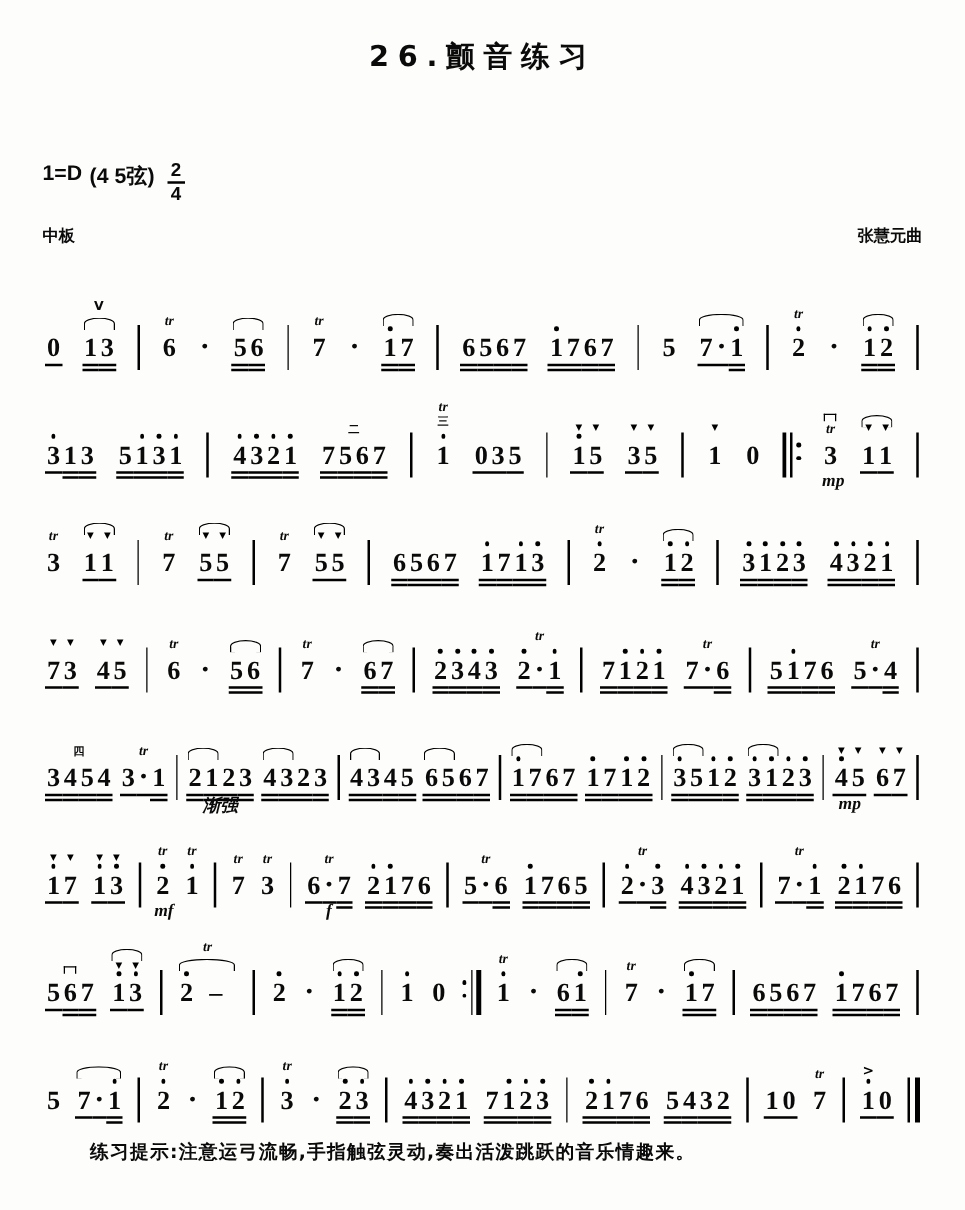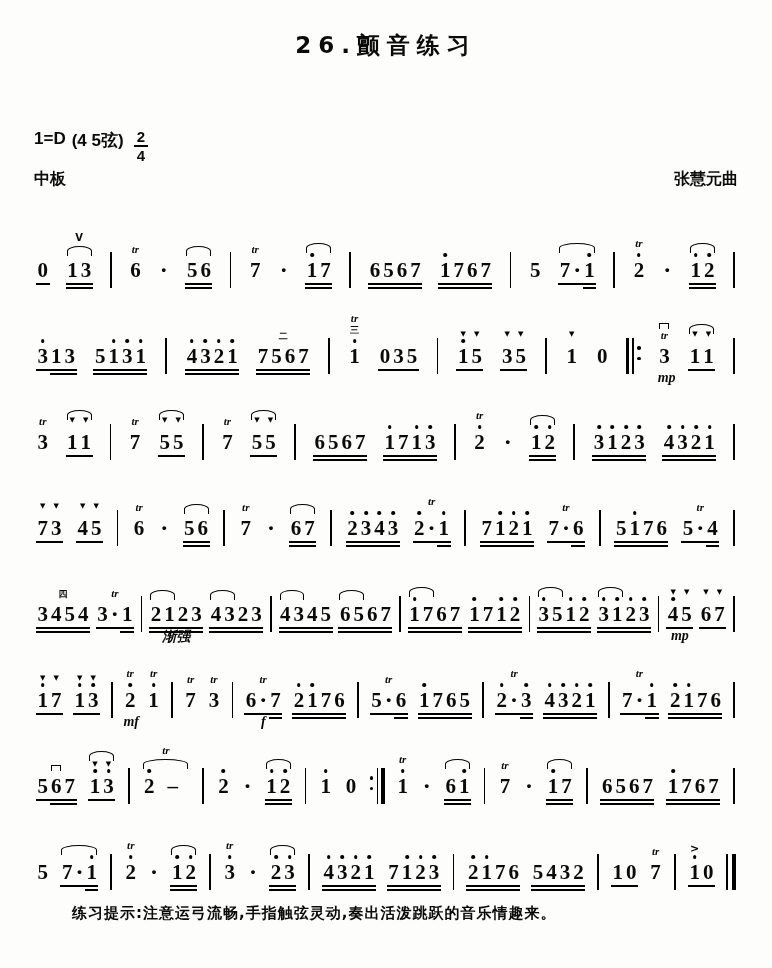--- a/index.html
+++ b/index.html
@@ -5,21 +5,21 @@
   html,body{margin:0;padding:0;background:#f6f6f4;}
   body{width:772px;height:968px;box-sizing:border-box;padding:26px 34px 10px 34px;
        background:#fdfdfb;color:#0a0a0a;font-family:"DejaVu Sans",sans-serif;overflow:hidden;}
   .title{text-align:center;font-size:23px;font-weight:bold;letter-spacing:7px;margin-top:4px;}
   .headblock{margin-top:68px;}
   .keyrow{display:flex;align-items:flex-start;gap:6px;font-weight:bold;font-size:17px;
           font-family:Liberation Sans, sans-serif;}
   .frac{display:inline-flex;flex-direction:column;align-items:center;line-height:1;margin-left:4px;}
   .frac .fn{border-bottom:2px solid #000;padding:0 3px 1px 3px;font-size:15px;font-weight:bold;}
   .frac .fd{padding-top:1px;font-size:15px;font-weight:bold;}
-  .inforow{display:flex;justify-content:space-between;align-items:flex-end;margin-top:6px;font-size:16px;font-weight:bold;}
+  .inforow{display:flex;justify-content:space-between;align-items:flex-end;margin-top:17px;font-size:13px;font-weight:bold;}
   .score{margin-top:26px;}
   .mline{display:flex;align-items:flex-end;justify-content:space-between;height:66px;margin-bottom:20px;}
   .cell{position:relative;display:flex;flex-direction:column;align-items:center;justify-content:flex-end;height:100%;margin:0 2px;}
   .notes{display:flex;align-items:flex-end;position:relative;}
   .note{position:relative;text-align:center;padding:0 1.5px;height:23px;}
   .nd{display:block;font-family:"Liberation Serif","DejaVu Serif",serif;font-weight:bold;font-size:21px;line-height:23px;}
   .dotchar{font-size:24px;}
   .dashchar{padding:0 10px;}
   .u1::after{content:'';position:absolute;left:0;right:0;bottom:-3px;height:1.8px;background:#000;}
   .u2::after{content:'';position:absolute;left:0;right:0;bottom:-3px;height:1.8px;background:#000;}

